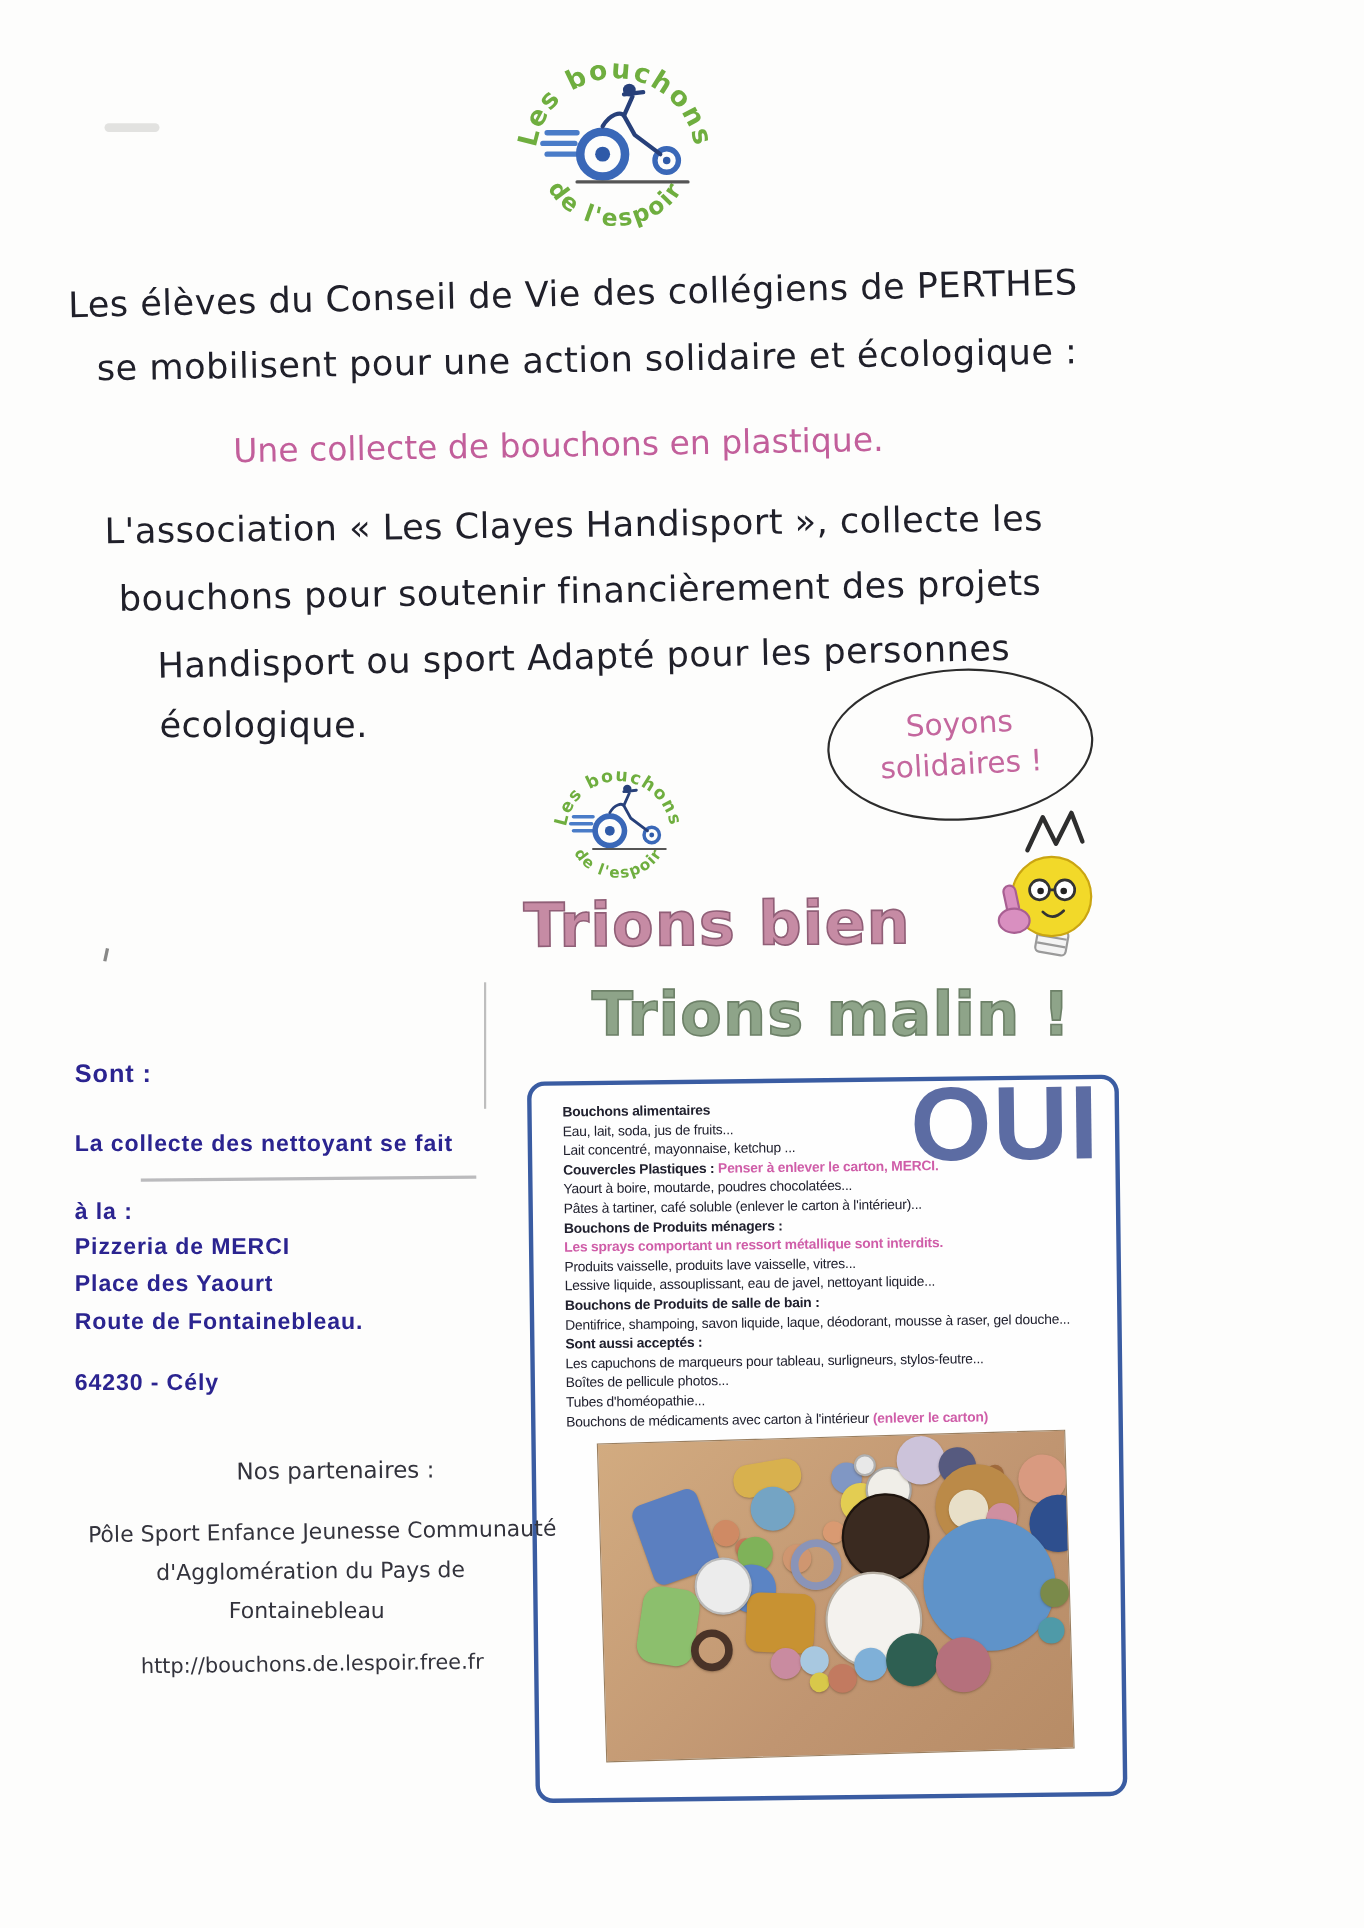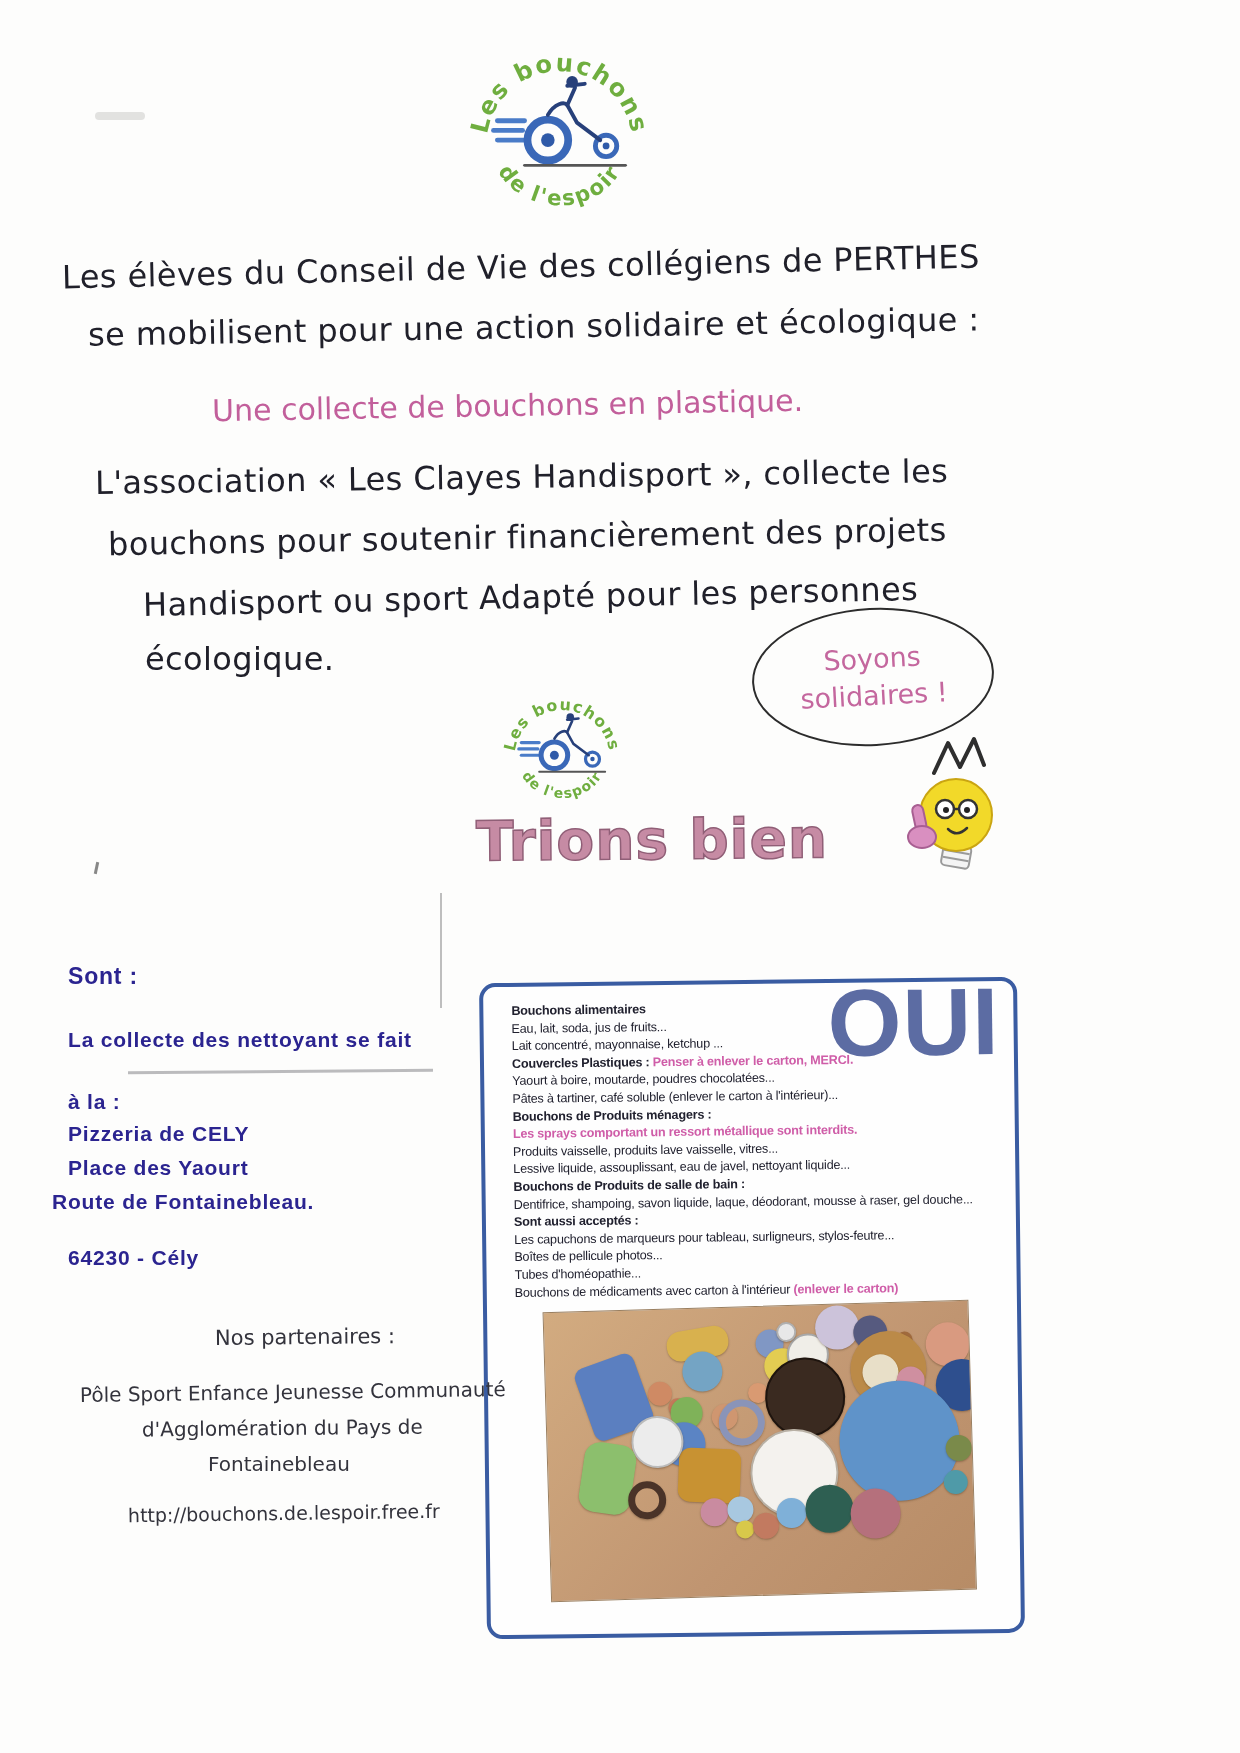--- a/index.html
+++ b/index.html
@@ -127,20 +127,21 @@
       <line x1="64" y1="124" x2="168" y2="124" stroke="#555" stroke-width="3" stroke-linecap="round"></line>
     </g>
   </svg>
 
   <div class="bubble">
     <div>Soyons</div>
     <div>solidaires !</div>
   </div>
 
   <div class="abs slogan1">Trions bien</div>
+  <div class="abs slogan2">Trions malin !</div>
 
   <svg class="logo-svg" style="left:856px;top:733px" width="160" height="150" viewBox="0 0 160 150">
     <polyline points="78,40 92,10 104,34 118,6 128,32" fill="none" stroke="#2e2e2e" stroke-width="4" stroke-linecap="round" stroke-linejoin="round"></polyline>
     <g transform="rotate(10 100 124)">
       <rect x="86" y="112" width="28" height="22" rx="4" fill="#f4f4f4" stroke="#9a9a9a" stroke-width="2"></rect>
       <line x1="87" y1="119" x2="113" y2="119" stroke="#9a9a9a" stroke-width="2"></line>
       <line x1="87" y1="126" x2="113" y2="126" stroke="#9a9a9a" stroke-width="2"></line>
     </g>
     <circle cx="100" cy="82" r="36" fill="#f2d929" stroke="#caa512" stroke-width="2"></circle>
     <circle cx="89" cy="76" r="9" fill="#ffffff" stroke="#333333" stroke-width="2.5"></circle>
@@ -214,23 +215,23 @@
         <div class="cap" style="width: 48px; height: 48px; left: 66%; top: 71%; border-radius: 50%; transform: translate(-50%, -50%); background: rgb(46, 95, 82);"></div>
         <div class="cap" style="width: 50px; height: 50px; left: 77%; top: 73%; border-radius: 50%; transform: translate(-50%, -50%); background: rgb(181, 112, 124);"></div>
         <div class="cap" style="width: 24px; height: 24px; left: 96%; top: 63%; border-radius: 50%; transform: translate(-50%, -50%); background: rgb(79, 154, 168);"></div>
         <div class="cap" style="width: 26px; height: 26px; left: 97%; top: 51%; border-radius: 50%; transform: translate(-50%, -50%); background: rgb(122, 138, 74);"></div>
       </div>
   </div>
 
   <div class="abs nota" style="left:68px;top:963px;font-size:23px">Sont :</div>
   <div class="abs nota" style="left:68px;top:1028px">La collecte des nettoyant se fait</div>
   <div class="abs nota" style="left:68px;top:1090px">à la :</div>
-  <div class="abs nota" style="left:68px;top:1122px">Pizzeria de CELY</div>
+  <div class="abs nota" style="left:68px;top:1122px">Pizzeria de MERCI</div>
   <div class="abs nota" style="left:68px;top:1156px">Place des Yaourt</div>
-  <div class="abs nota" style="left:52px;top:1190px">Route de Fontainebleau.</div>
+  <div class="abs nota" style="left:68px;top:1190px">Route de Fontainebleau.</div>
   <div class="abs nota" style="left:68px;top:1246px">64230 - Cély</div>
 
   <div class="abs partners" style="left:215px;top:1325px;font-size:21px;transform:rotate(-.6deg)">Nos partenaires :</div>
   <div class="abs partners" style="left:80px;top:1380px;transform:rotate(-.8deg)">Pôle Sport Enfance Jeunesse Communauté</div>
   <div class="abs partners" style="left:142px;top:1416px;transform:rotate(-.6deg)">d'Agglomération du Pays de</div>
   <div class="abs partners" style="left:208px;top:1452px">Fontainebleau</div>
   <div class="abs partners" style="left:128px;top:1502px;font-size:19px;transform:rotate(-.8deg)">http://bouchons.de.lespoir.free.fr</div>
 
   <div class="artifact" style="left:440px;top:893px;width:2px;height:115px;background:#8a8a8a;opacity:.55"></div>
   <div class="artifact" style="left:128px;top:1070px;width:305px;height:3px;background:#6a6a72;opacity:.45;transform:rotate(-.5deg)"></div>

